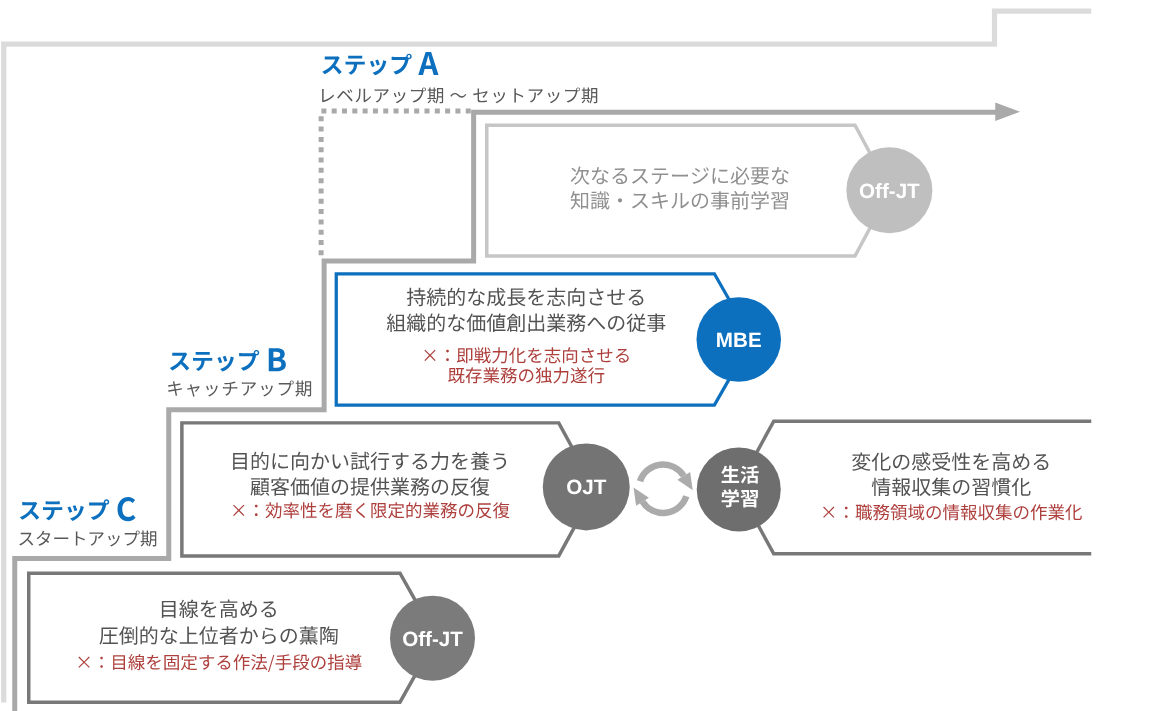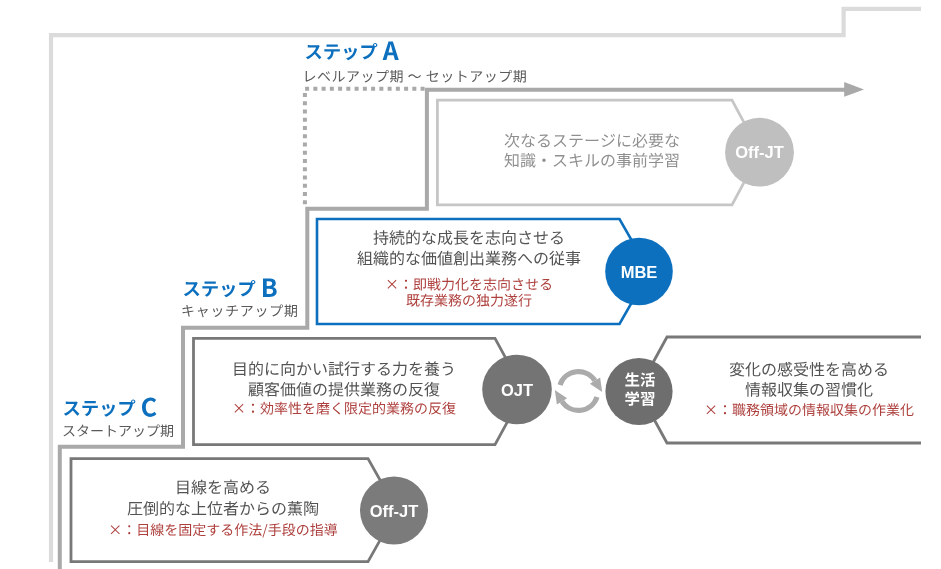--- a/index.html
+++ b/index.html
@@ -1,14 +1,14 @@
 <!DOCTYPE html>
 <html><head><meta charset="utf-8"><style>
 html,body{margin:0;padding:0;background:#fff;}
-#stage{position:relative;width:873px;height:569px;overflow:hidden;font-family:"Liberation Sans",sans-serif;margin-left:48px;}
+#stage{position:relative;width:873px;height:569px;overflow:hidden;font-family:"Liberation Sans",sans-serif;}
 </style></head>
 <body>
 <div id="stage">
 <svg width="941" height="569" viewBox="0 0 941 569">
 <path d="M3,562 L3,35.2 L795.6,35.2 L795.6,8.8 L910,8.8" stroke="#DBDBDB" stroke-width="4.2" fill="none"></path>
 <polygon points="909,0.9 909,16.4 937.5,8.6" fill="#DBDBDB"></polygon>
 <path d="M11.8,569 L11.8,446.8 L135,446.8 L135,327.8 L259.3,327.8 L259.3,208.8 L378.9,208.8 L378.9,89.8 L797,89.8" stroke="#A9A9A9" stroke-width="4" fill="none"></path>
 <polygon points="796.2,82 796.2,96.8 816,89.4" fill="#A9A9A9"></polygon>
 <path d="M256.9,93 L256.9,206.8" stroke="#A9A9A9" stroke-width="4" fill="none" stroke-dasharray="4,4.25"></path>
 <path d="M257.1,88.8 L378,88.8" stroke="#A9A9A9" stroke-width="4" fill="none" stroke-dasharray="4,4.25"></path>

